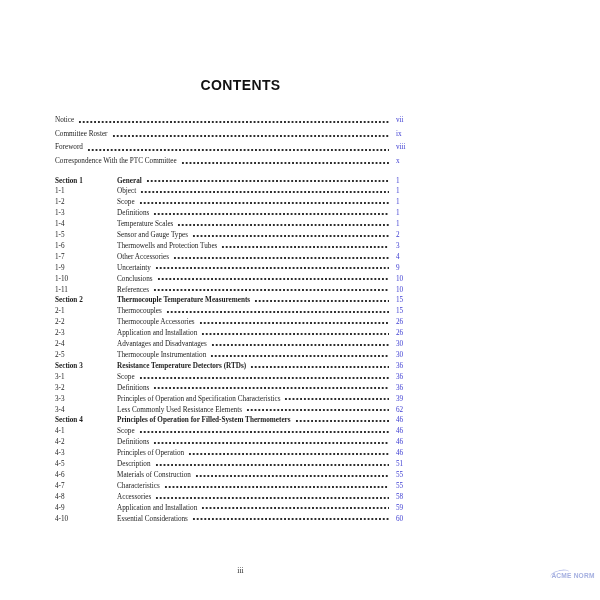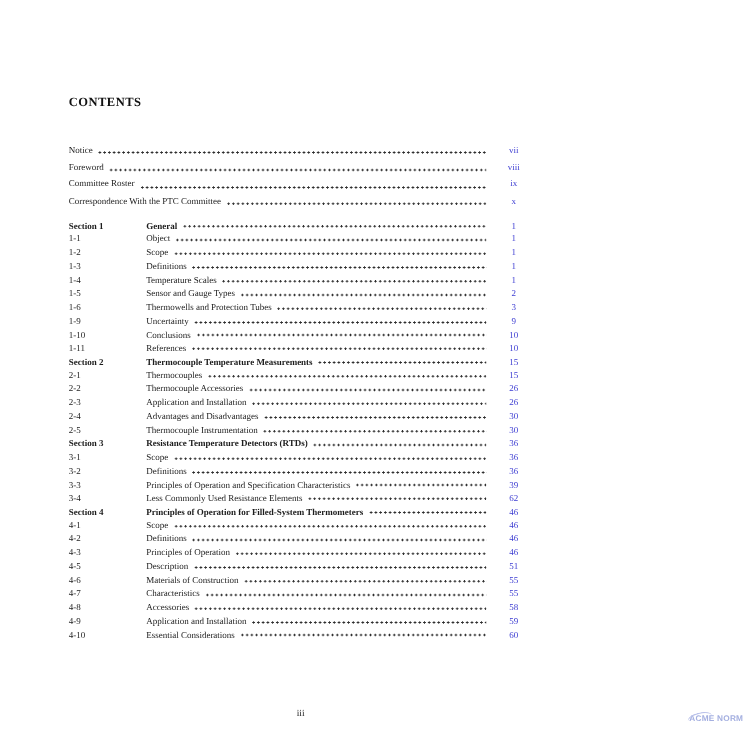--- a/index.html
+++ b/index.html
@@ -7,23 +7,24 @@
     width: 600px; height: 600px;
     background: #ffffff;
     position: relative;
     font-family: "Liberation Serif", serif;
     color: #1d1d1d;
     overflow: hidden;
   }
   .doc-title {
     position: absolute;
     top: 77px; left: 55px; width: 371px;
-    font-family: Liberation Serif, serif;
+    text-align: center;
+    font-family: Liberation Sans, sans-serif;
     font-weight: bold;
-    font-size: 10px;
+    font-size: 14px;
     letter-spacing: 0.4px;
     color: #111;
   }
   .toc-block { position: absolute; left: 55px; width: 371px; }
   .fm-list  { top: 114px; }
   .sec-list { top: 175.5px; }
   .row {
     display: flex;
     align-items: baseline;
     font-size: 7.2px;
@@ -37,21 +38,21 @@
     flex: 1;
     align-self: stretch;
     margin: 0 7px 0 4px;
     background-image: radial-gradient(circle, #2c2c2c 0.75px, rgba(0,0,0,0) 1px);
     background-size: 3.8px 2.2px;
     background-repeat: repeat-x;
     background-position: 0 calc(100% - 4px);
   }
   .pg {
     flex: none; width: 30px;
-    text-align: center;
+    text-align: left;
     color: #3d3dd2;
     white-space: nowrap;
   }
   .folio {
     position: absolute;
     top: 566px; left: 55px; width: 371px;
     text-align: center;
     font-size: 7.5px;
     color: #222;
   }
@@ -91,28 +92,28 @@
 
 <div class="doc-title">CONTENTS</div>
 
 <div class="toc-block fm-list">
     <div class="row">
       <span class="c2">Notice</span>
       <span class="leader"></span>
       <span class="pg">vii</span>
     </div>
     <div class="row">
+      <span class="c2">Committee Roster</span>
+      <span class="leader"></span>
+      <span class="pg">ix</span>
+    </div>
+    <div class="row">
       <span class="c2">Foreword</span>
       <span class="leader"></span>
       <span class="pg">viii</span>
-    </div>
-    <div class="row">
-      <span class="c2">Committee Roster</span>
-      <span class="leader"></span>
-      <span class="pg">ix</span>
     </div>
     <div class="row">
       <span class="c2">Correspondence With the PTC Committee</span>
       <span class="leader"></span>
       <span class="pg">x</span>
     </div>
   </div>
 
 <div class="toc-block sec-list">
     <div class="row section-row">
@@ -149,20 +150,26 @@
       <span class="c1">1-5</span>
       <span class="c2">Sensor and Gauge Types</span>
       <span class="leader"></span>
       <span class="pg">2</span>
     </div>
     <div class="row">
       <span class="c1">1-6</span>
       <span class="c2">Thermowells and Protection Tubes</span>
       <span class="leader"></span>
       <span class="pg">3</span>
+    </div>
+    <div class="row">
+      <span class="c1">1-7</span>
+      <span class="c2">Other Accessories</span>
+      <span class="leader"></span>
+      <span class="pg">4</span>
     </div>
     <div class="row">
       <span class="c1">1-9</span>
       <span class="c2">Uncertainty</span>
       <span class="leader"></span>
       <span class="pg">9</span>
     </div>
     <div class="row">
       <span class="c1">1-10</span>
       <span class="c2">Conclusions</span>

